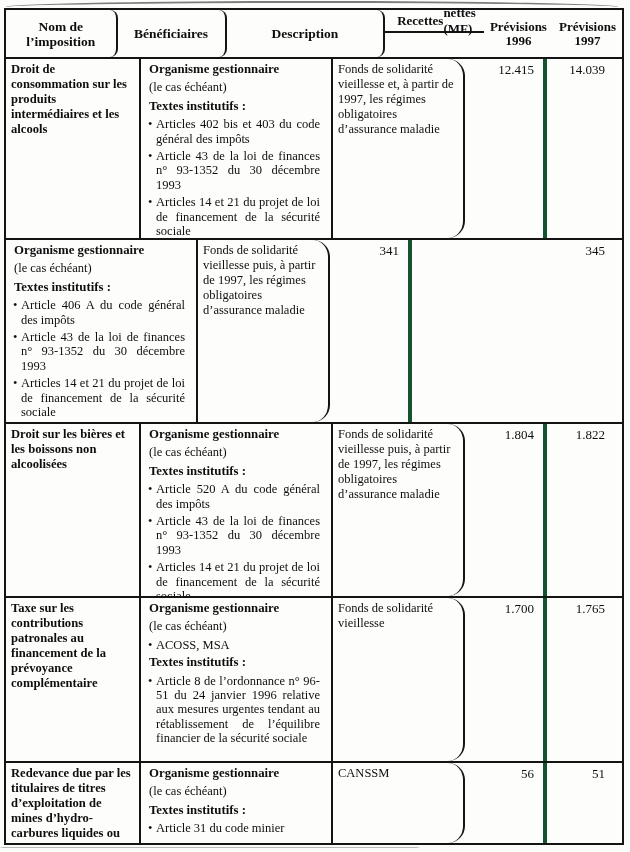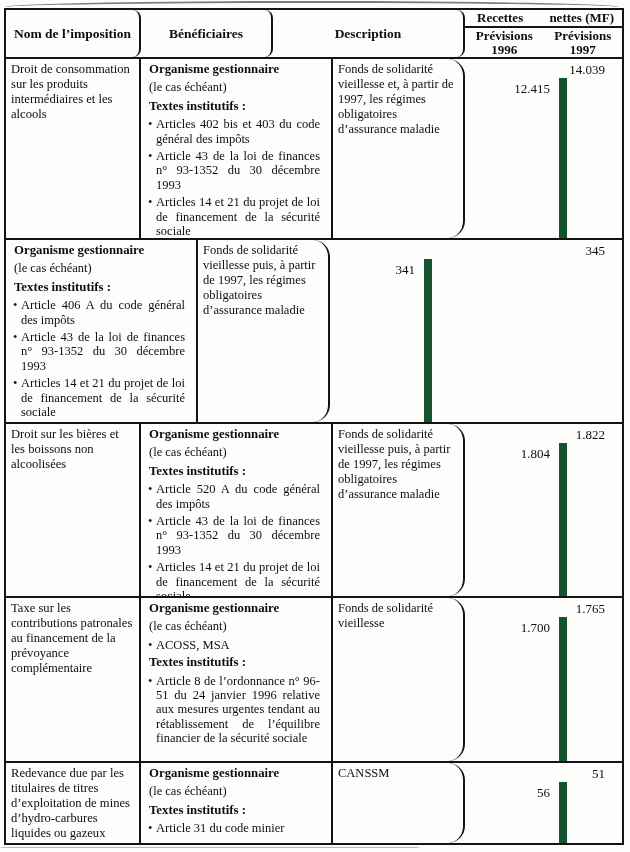--- a/index.html
+++ b/index.html
@@ -25,45 +25,45 @@
     position:absolute; left:4px; top:8px; width:620px;
     border:2px solid #141414;
     background:#fdfdfc;
   }
   .row { display:flex; border-bottom:2px solid #141414; }
   .row:last-child { border-bottom:none; }
   .cell { overflow:hidden; }
   .c1 { width:135px; border-right:2px solid #141414; }
   .c2 { width:192px; border-right:2px solid #141414; }
   .c3 { width:132px; border-right:2px solid #141414; }
-  .c4 { width:102px;  border-right:8px solid #14532d;margin-top:19px; }
+  .c4 { width:82px;  border-right:4px solid #14532d; }
   .c5 { flex:1; }
 
   
   .hrow { height:49px; }
   .hcell {
     display:flex; align-items:center; justify-content:center;
     font-weight:bold; font-size:13.5px; text-align:center; line-height:15px;border-radius:8px;
   }
-  .hgroup { flex:1; display:flex; flex-direction:column; }
+  .hgroup { flex:1; display:flex; flex-direction:row; }
   .hgroup-title {
     height:23px; border-bottom:2px solid #141414;
     display:flex; justify-content:space-between; align-items:center;
     padding:0 8px 0 12px; font-weight:bold; font-size:13px;
   }
   .hgroup-prev { flex:1; display:flex;justify-content:flex-end; }
   .hprev {
     flex:1; display:flex; align-items:center; justify-content:center;
     font-weight:bold; font-size:13px; text-align:center; line-height:14px;
     padding:1px 6px 0 6px;
   }
 
   
   .nom {
-    font-weight:normal; font-size:12.6px; line-height:15px;
+    font-weight:bold; font-size:12.6px; line-height:15px;
     padding:3px 4px 0 5px;
   }
   .desc { font-size:12.5px; line-height:14.4px; padding:3px 11px 0 8px; }
   .desc p { margin-bottom:4px; }
   .desc .b { font-weight:bold; font-size:12.8px; }
   .desc ul { list-style:none; }
   .desc li {
     position:relative; padding-left:7px; margin-bottom:3px;
     text-align:justify;
   }

